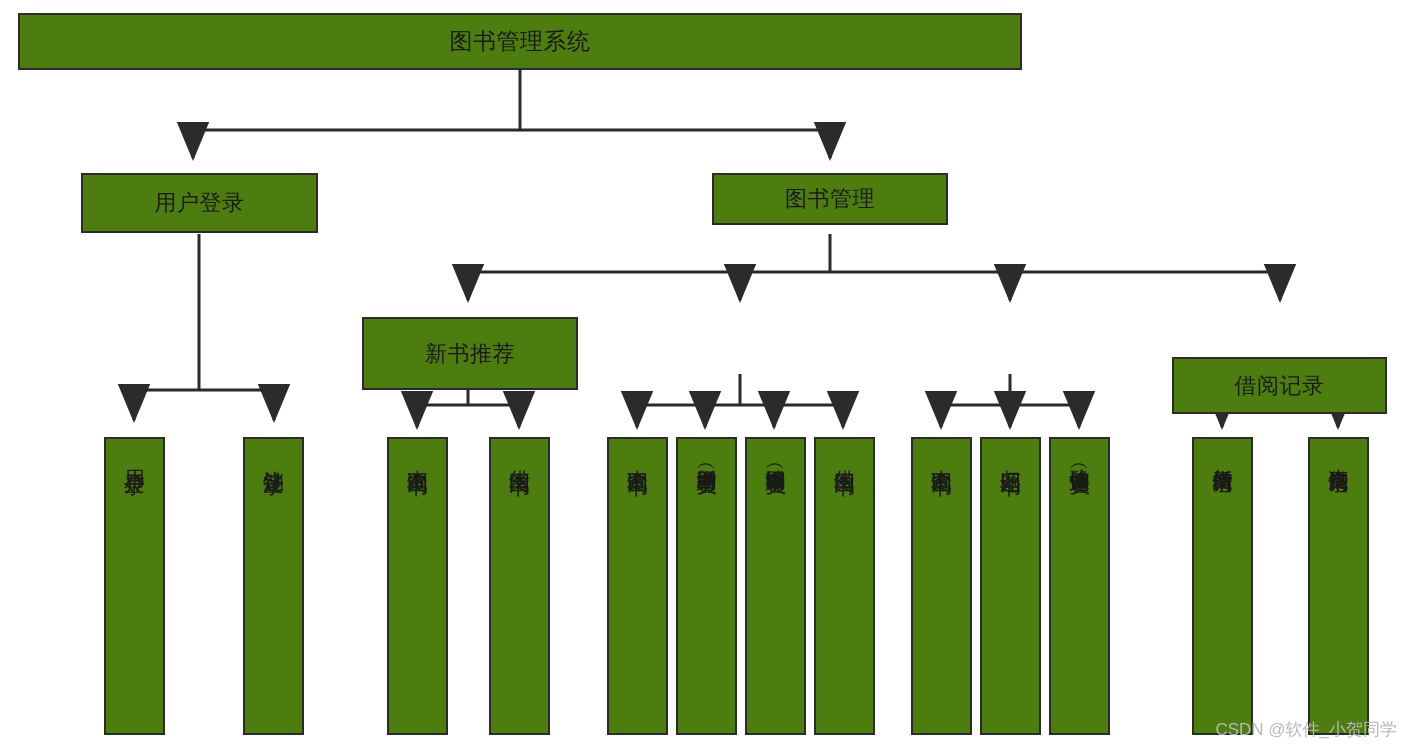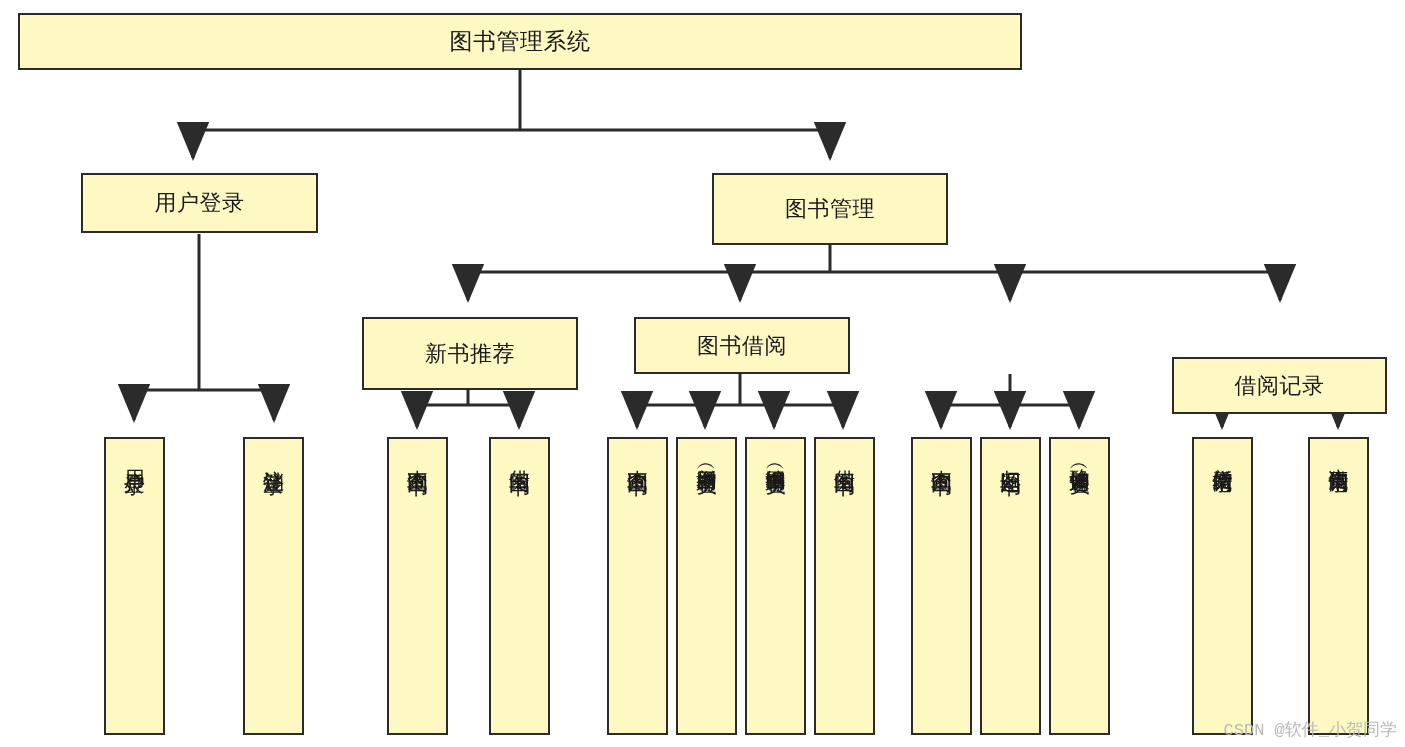--- a/index.html
+++ b/index.html
@@ -21,21 +21,21 @@
     position: absolute;
     left: 0;
     top: 0;
     width: 1405px;
     height: 747px;
     pointer-events: none;
   }
   .node {
     position: absolute;
     box-sizing: border-box;
-    background: #fef9c3;
+    background: #4d7c0f;
     border: 2px solid #2b2b2b;
     display: flex;
     align-items: center;
     justify-content: center;
     color: #1a1a1a;
     z-index: 2;
   }
   .node .lbl {
     display: block;
     text-align: center;
@@ -68,21 +68,21 @@
     letter-spacing: 1px;
   }
   .watermark {
     position: absolute;
     right: 8px;
     bottom: 6px;
     font-size: 17px;
     color: #b9b9b9;
     white-space: nowrap;
     z-index: 5;
-    font-family: Liberation Mono, monospace;
+    font-family: Liberation Sans, sans-serif;
   }
 </style>
 </head>
 <body>
 
 <div id="canvas">
 
   <svg class="edges" viewBox="0 0 1405 747">
     <defs>
       <marker id="arrow" viewBox="0 0 12 12" refX="6" refY="10" markerWidth="8" markerHeight="8" orient="auto-start-reverse">
@@ -139,31 +139,28 @@
   </svg>
 
   <div class="node horiz root" style="left:18px; top:13px; width:1004px; height:57px;">
     <span class="lbl">图书管理系统</span>
   </div>
 
   <div class="node horiz" style="left:81px; top:173px; width:237px; height:60px;">
     <span class="lbl">用户登录</span>
   </div>
 
-  <div class="node horiz" style="left:712px; top:173px; width:236px; height:72px;justify-content:center;">
+  <div class="node horiz" style="left:712px; top:173px; width:236px; height:52px;justify-content:center;">
     <span class="lbl">图书管理</span>
   </div>
 
   <div class="node horiz" style="left:362px; top:317px; width:216px; height:73px;">
     <span class="lbl">新书推荐</span>
   </div>
 
-  <div class="node horiz" style="left:634px; top:317px; width:216px; height:57px;">
-    <span class="lbl">图书借阅</span>
-  </div>
 
 
   <div class="node horiz" style="left:1172px; top:317px; width:215px; height:57px;margin-top:40px;">
     <span class="lbl">借阅记录</span>
   </div>
 
   <div class="node vert" style="left:104px; top:437px; width:61px; height:298px;">
     <span class="lbl">用户登录</span>
   </div>
 

